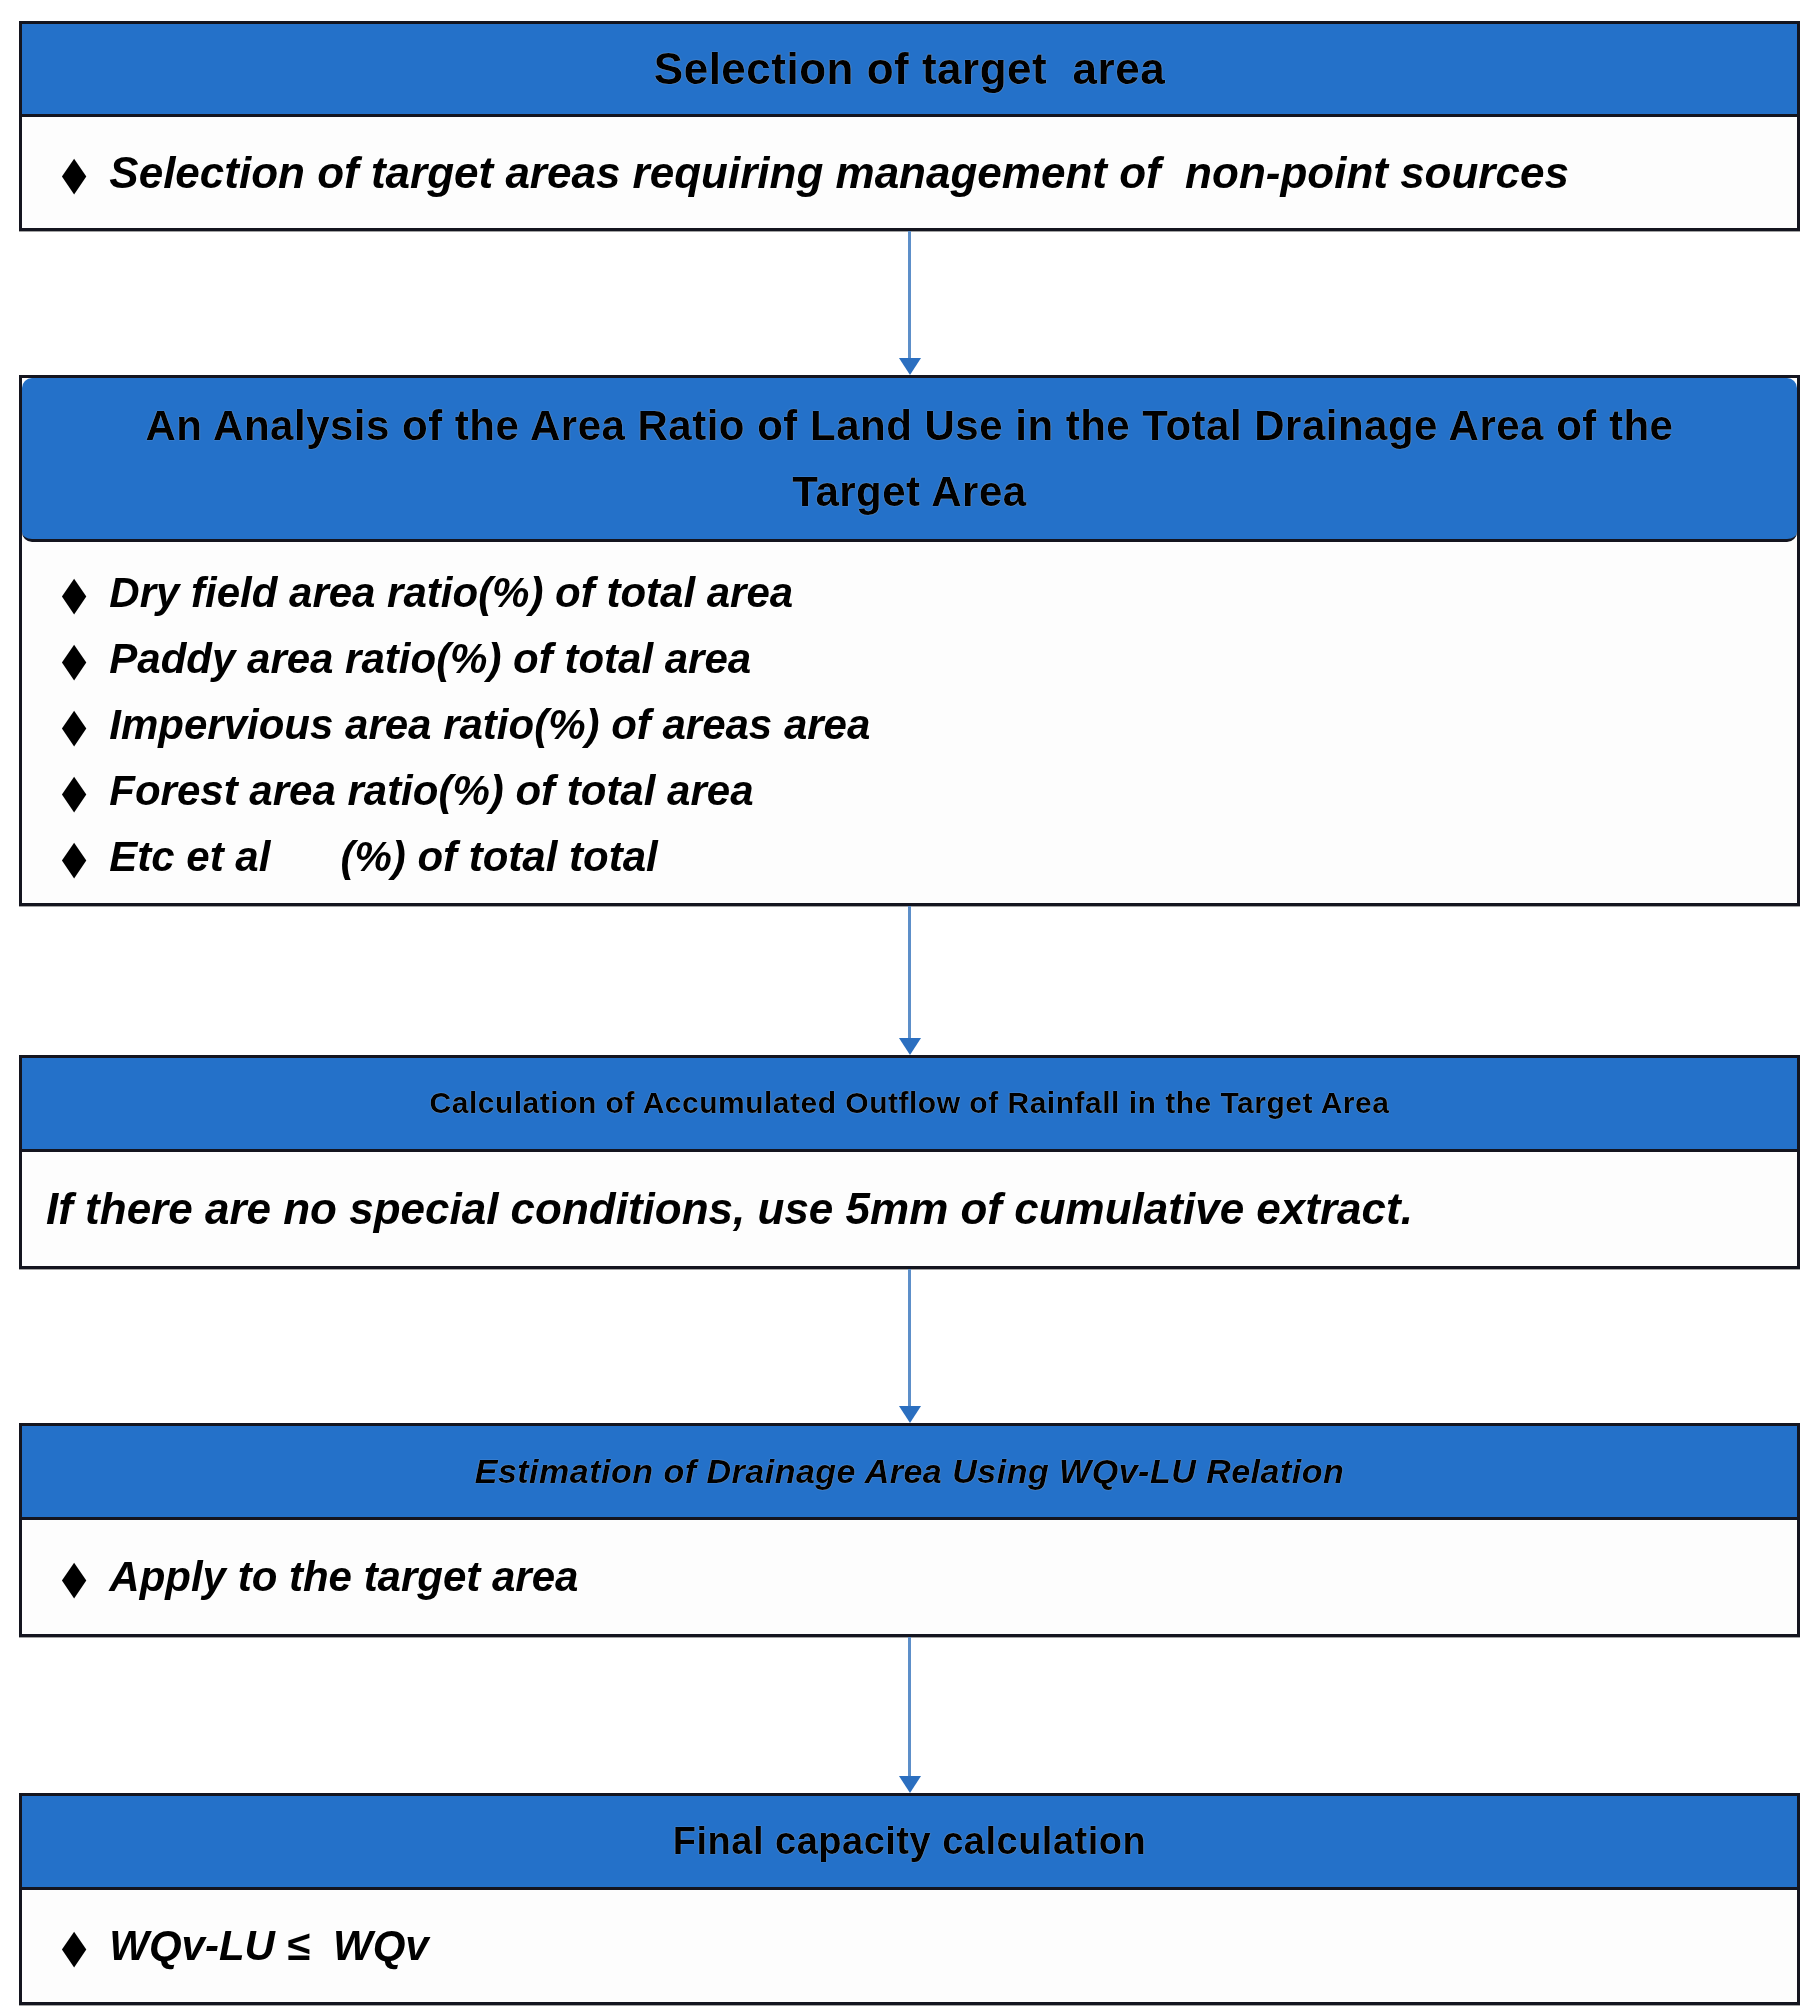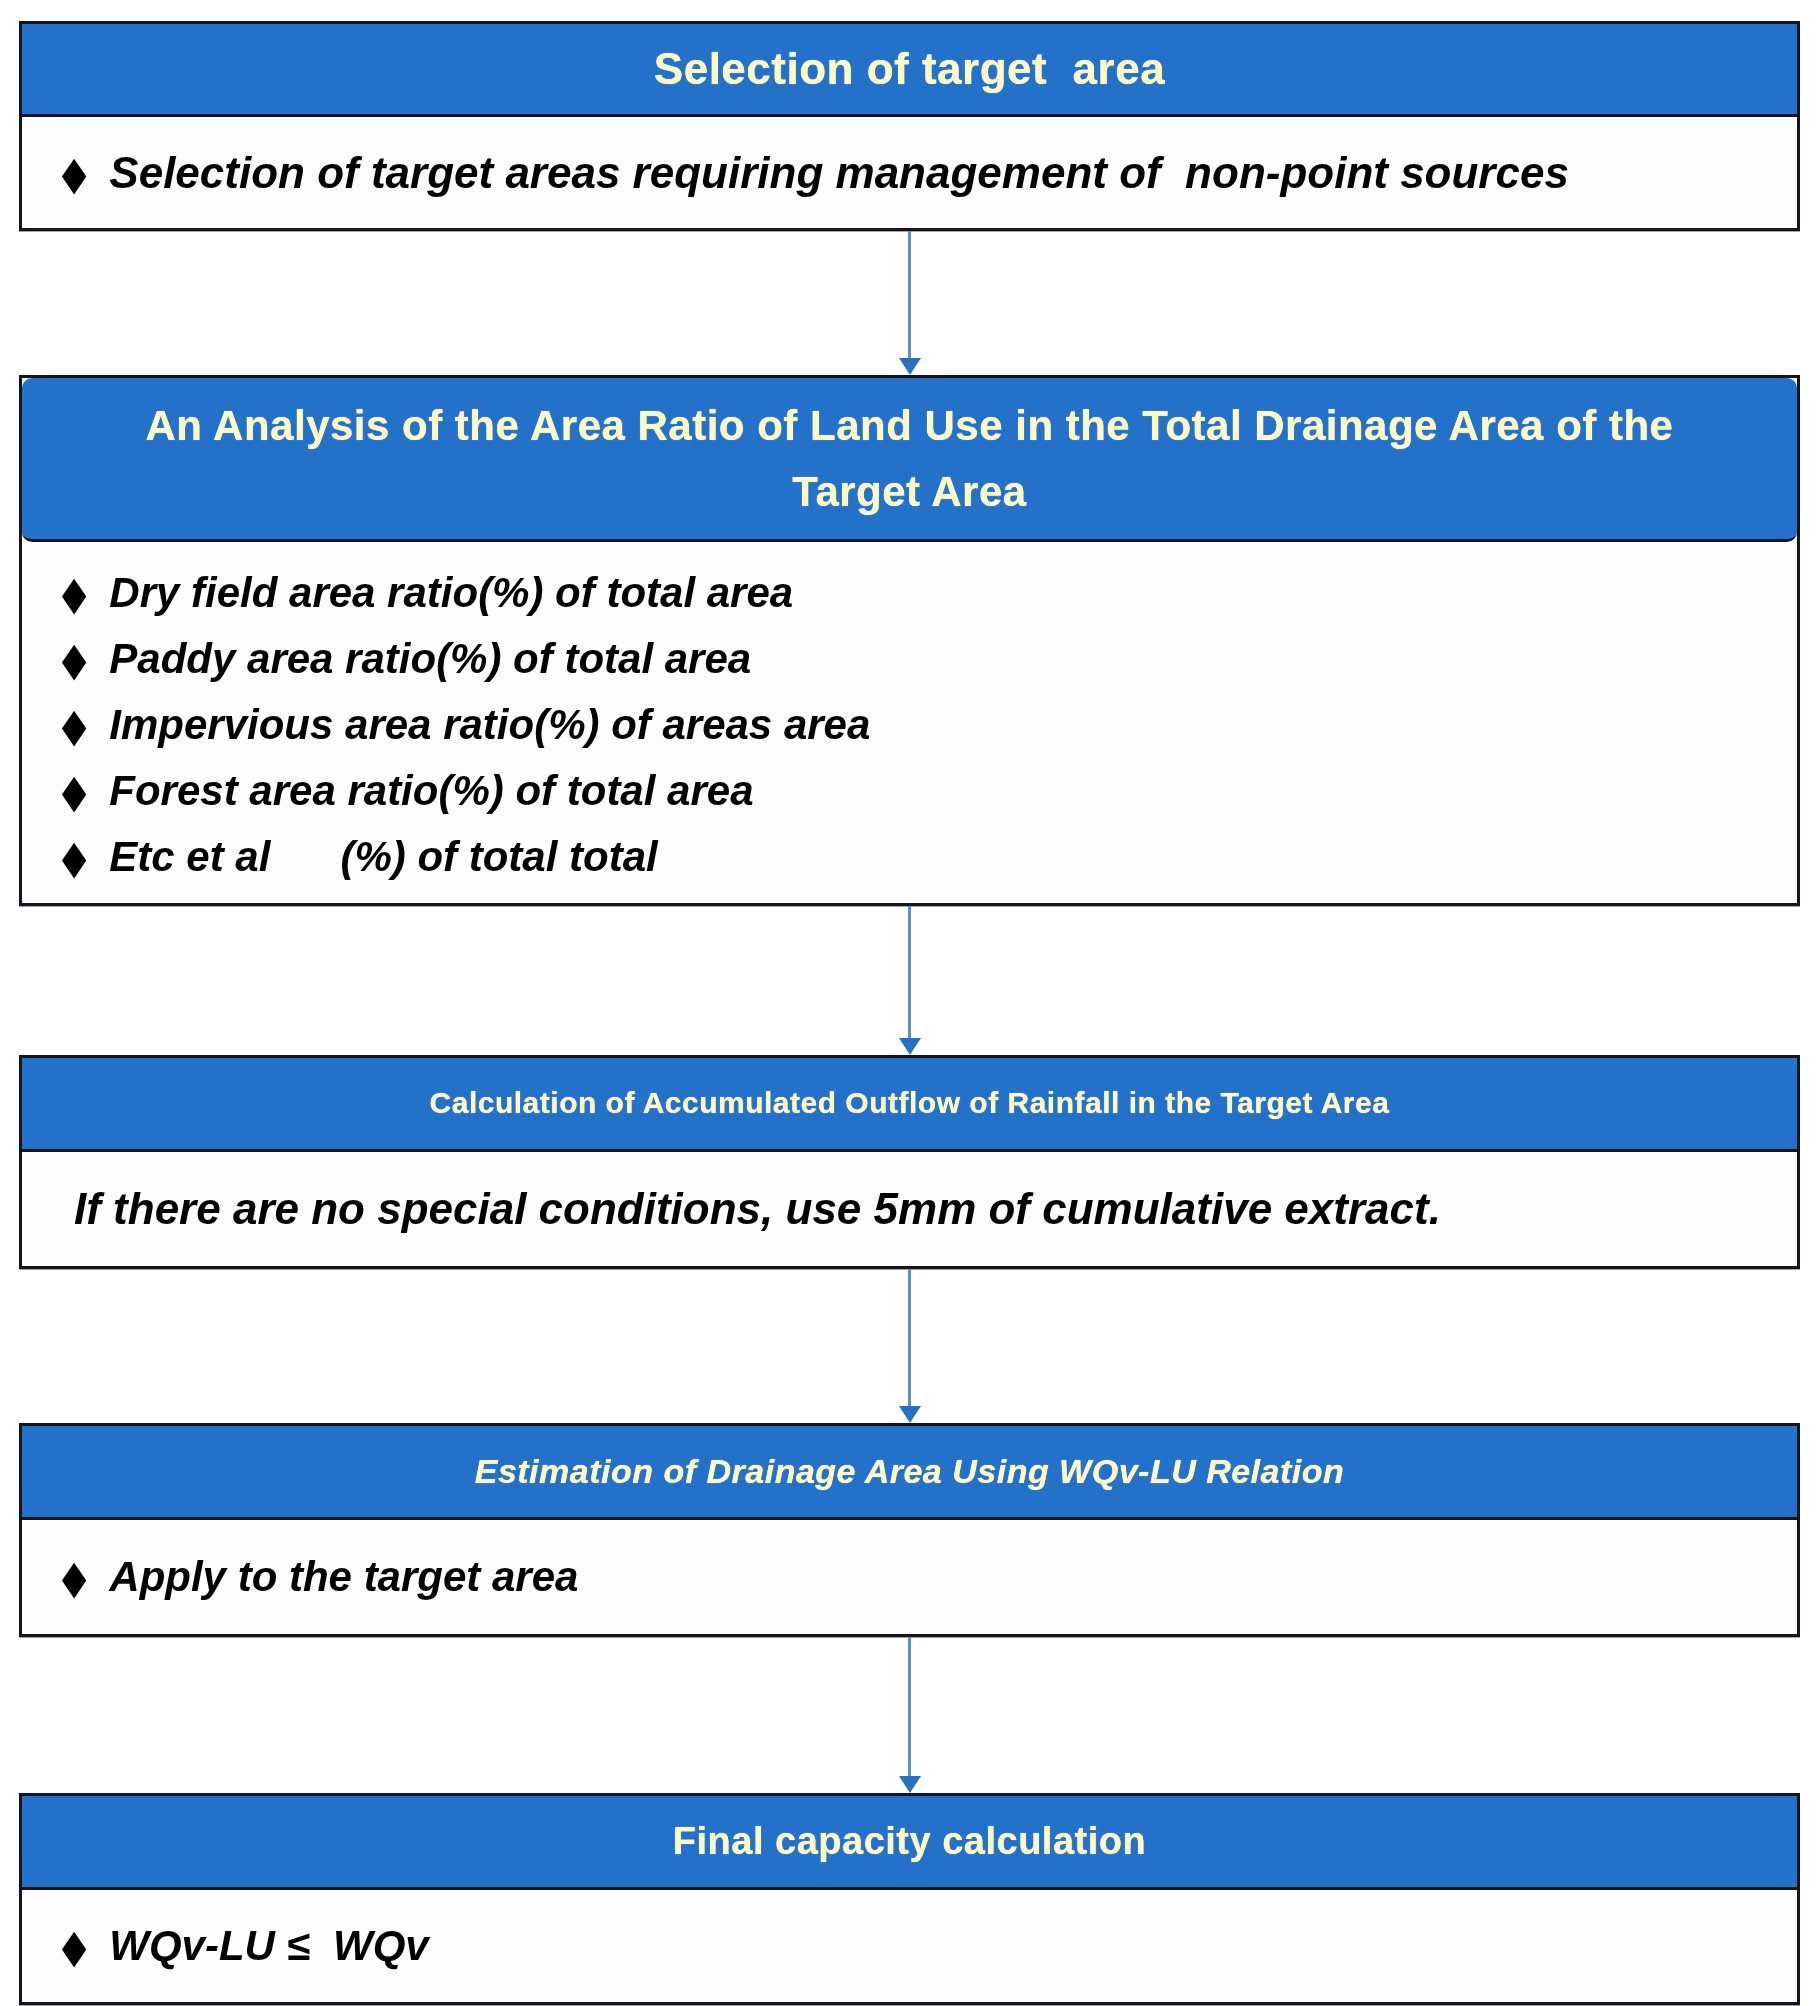--- a/index.html
+++ b/index.html
@@ -21,21 +21,21 @@
   }
   .box {
     border: 3.8px solid #14151f;
     background: #fdfdfd;
     box-shadow: 0 0.9px 0 #9a9a9a;
     overflow: hidden;
   }
   .box-header {
     background: #2471c9;
     border-bottom: 3.8px solid #14151f;
-    color: #fef9c3;
+    color: #000000;
     display: flex;
     align-items: center;
     justify-content: center;
     font-weight: 700;
     letter-spacing: 0.5px;
     overflow: hidden;
   }
   .box-header .hdr-text {
     white-space: pre;
     text-align: center;
@@ -64,21 +64,21 @@
     align-items: center;
     padding-left: 36px;
     font-style: italic;
     font-weight: 700;
     font-size: 42px;
     line-height: 66px;
     white-space: pre-wrap;
   }
   .b1 .bullet-row { font-size: 44px; }
   .plain-row {
-    padding-left: 52px;
+    padding-left: 24px;
     font-style: italic;
     font-weight: 700;
     font-size: 44px;
     white-space: pre-wrap;
   }
   .bullet-icon {
     font-style: normal;
     display: inline-block;
     transform: scaleX(0.72) scaleY(1.05);
     margin-right: 19px;

